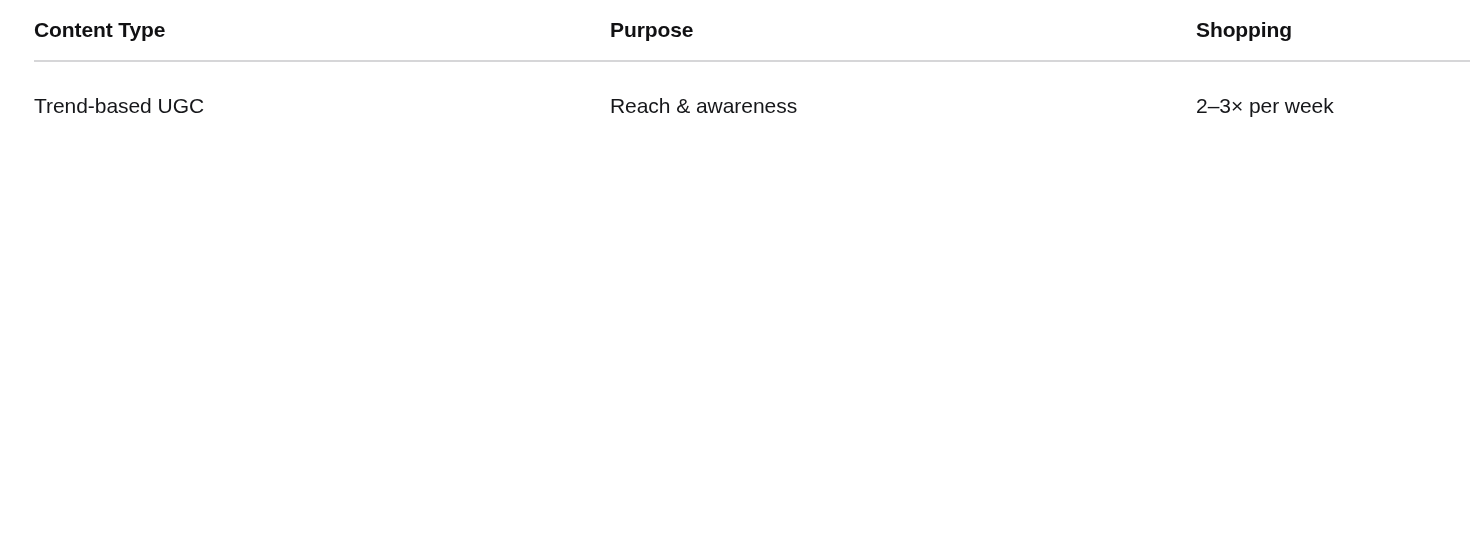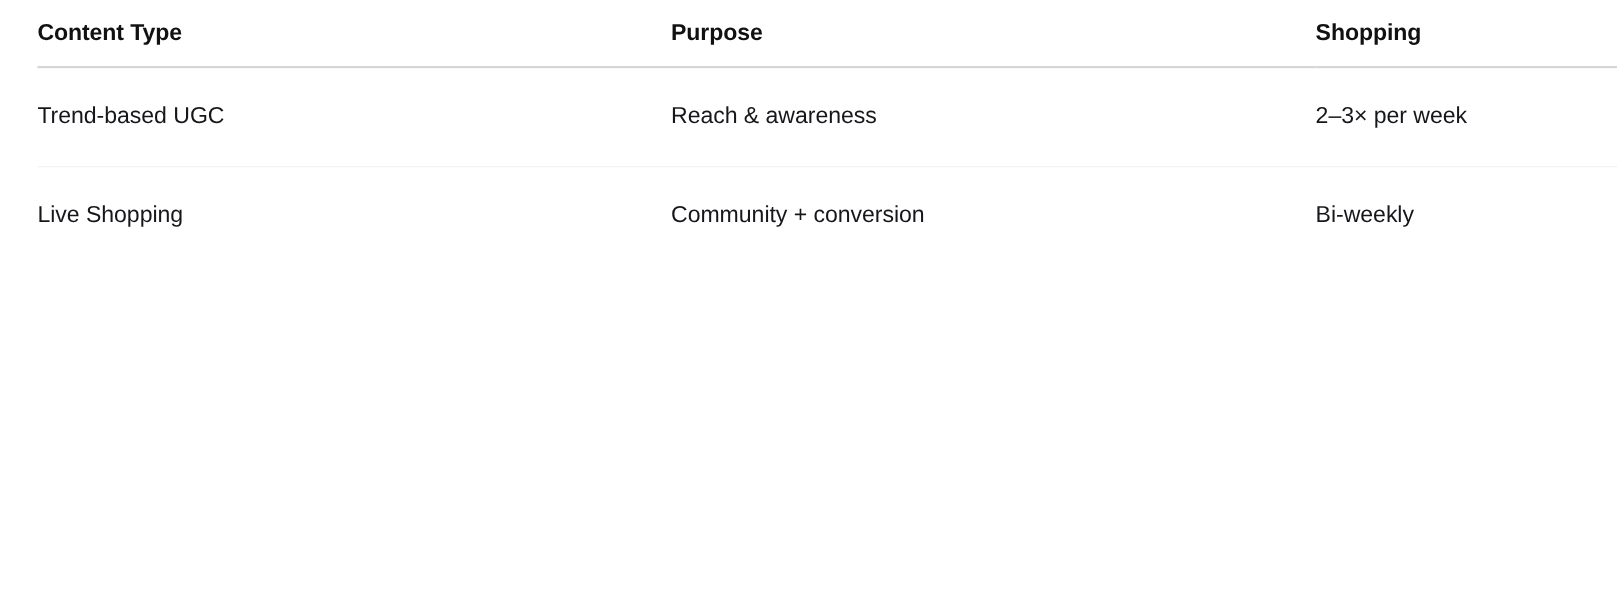--- a/index.html
+++ b/index.html
@@ -88,20 +88,15 @@
         <th>Purpose</th>
         <th>Shopping</th>
       </tr>
     </thead>
     <tbody>
       <tr>
         <td class="cell-type">Trend-based UGC</td>
         <td class="cell-purpose">Reach &amp; awareness</td>
         <td class="cell-freq">2–3× per week</td>
       </tr>
-      <tr>
-        <td class="cell-type">Live Shopping</td>
-        <td class="cell-purpose">Community + conversion</td>
-        <td class="cell-freq">Bi-weekly</td>
-      </tr>
     </tbody>
   </table>
 </div>
 
 </body></html>

